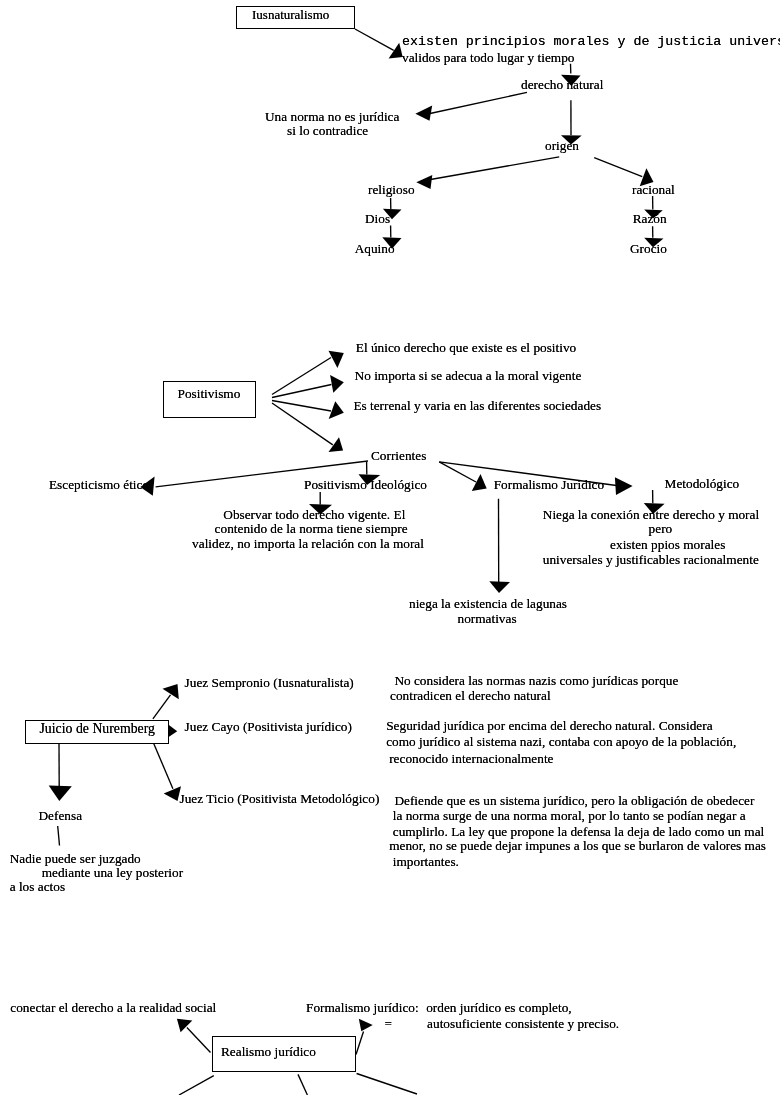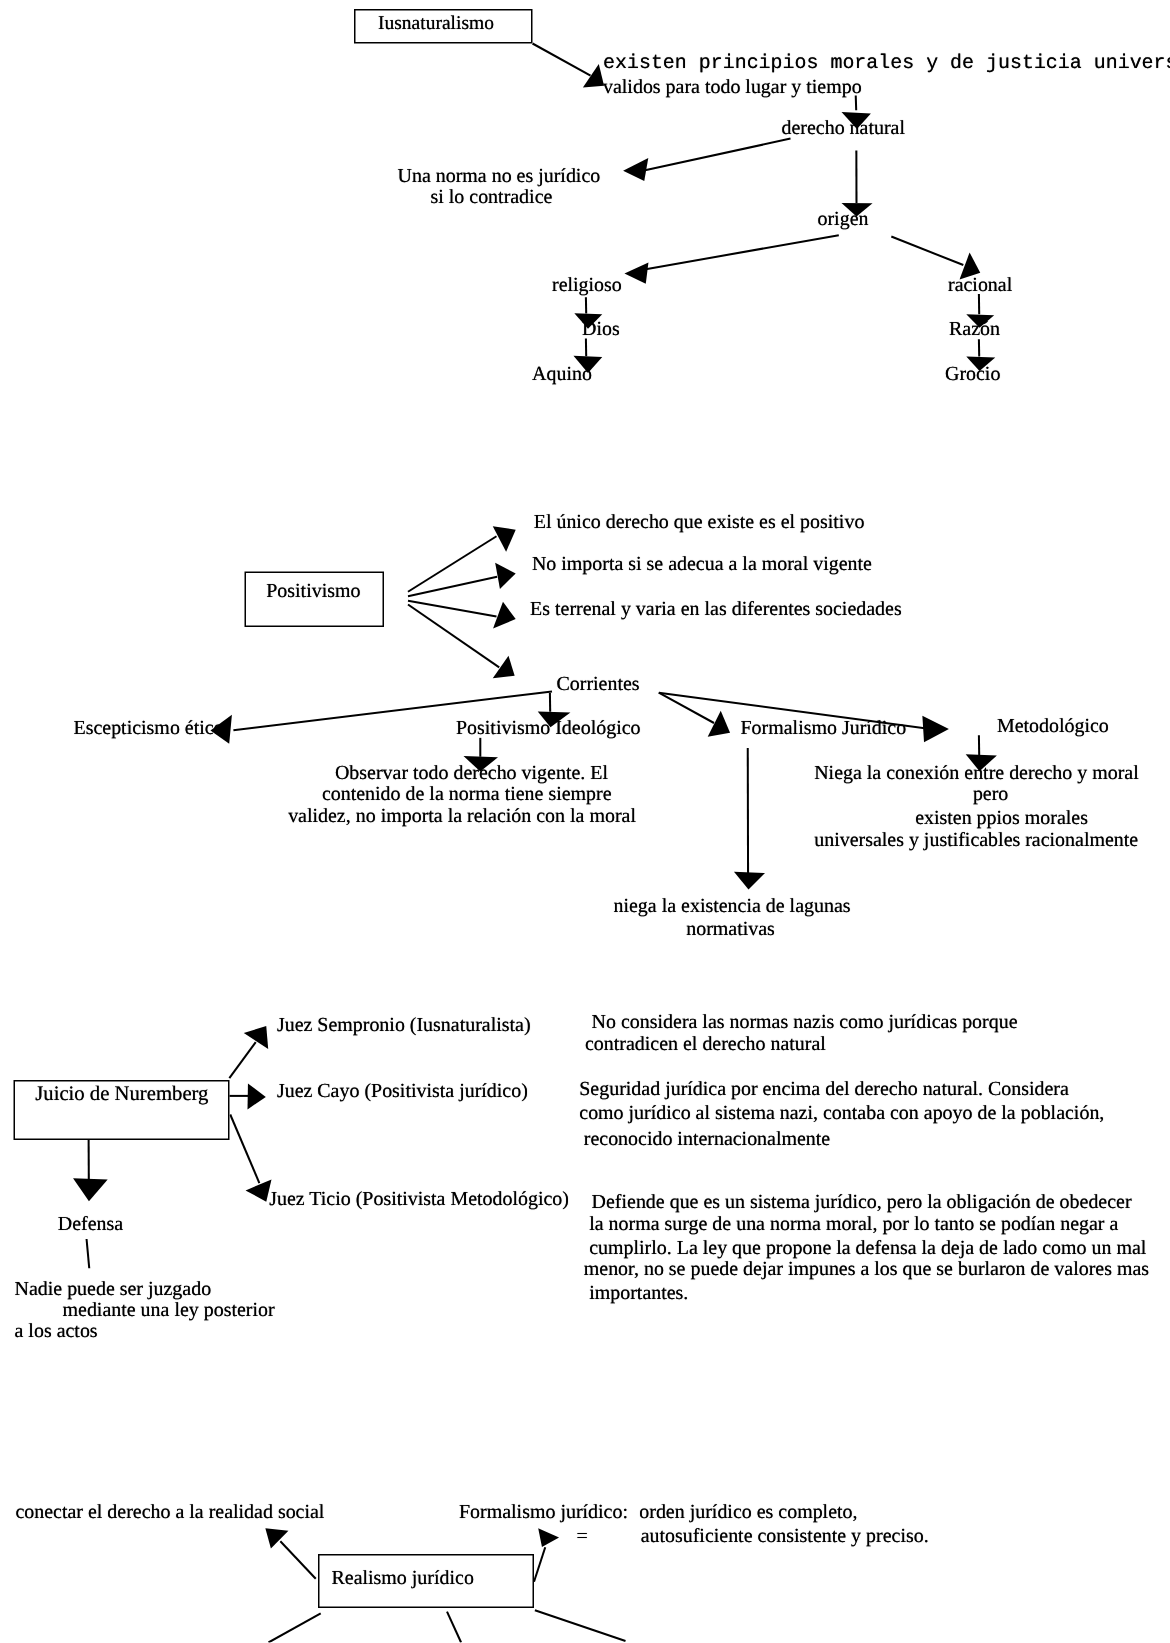--- a/index.html
+++ b/index.html
@@ -94,35 +94,35 @@
     <polygon points="176.9,1018.8 192.3,1020.5 180.6,1032.3" fill="#000000"></polygon>
     <polygon points="358.8,1018.8 372.7,1025 361.3,1031.3" fill="#000000"></polygon>
   </svg>
 
   <div class="nodebox" style="left:236.0px;top:6.0px;width:119.0px;height:23.0px;">
     <span class="txt" style="left:15.0px;top:1.0px;font-size:13.0px;">Iusnaturalismo</span>
   </div>
   <div class="nodebox" style="left:163px;top:381.0px;width:93px;height:36.6px;">
     <span class="txt" style="left:13.5px;top:4.5px;font-size:13.3px;">Positivismo</span>
   </div>
-  <div class="nodebox" style="left:9.0px;top:719.9px;width:144.0px;height:40px;">
+  <div class="nodebox" style="left:25px;top:719.9px;width:144.0px;height:24.0px;">
     <span class="txt" style="left:13.5px;top:1.2px;font-size:13.8px;">Juicio de Nuremberg</span>
   </div>
   <div class="nodebox" style="left:212.0px;top:1035.8px;width:144.0px;height:36.2px;">
     <span class="txt" style="left:8.0px;top:8.0px;font-size:13.3px;">Realismo jurídico</span>
   </div>
 
   <div class="txt" style="left:402.0px;top:34.5px;font-family:Liberation Mono, monospace;">existen principios morales y de justicia universalmente</div>
   <div class="txt" style="left:402.0px;top:51.0px;">validos para todo lugar y tiempo</div>
   <div class="txt" style="left:521.0px;top:78.0px;">derecho natural</div>
-  <div class="txt" style="left:265.0px;top:109.5px;">Una norma no es jurídico</div>
+  <div class="txt" style="left:265.0px;top:109.5px;">Una norma no es jurídica</div>
   <div class="txt" style="left:287.0px;top:124.3px;">si lo contradice</div>
   <div class="txt" style="left:545.0px;top:139.0px;">origen</div>
   <div class="txt" style="left:368.0px;top:183.0px;">religioso</div>
-  <div class="txt" style="left:365.0px;top:211.8px;margin-left:23px;">Dios</div>
+  <div class="txt" style="left:365.0px;top:211.8px;">Dios</div>
   <div class="txt" style="left:354.7px;top:242.3px;">Aquino</div>
   <div class="txt" style="left:632.0px;top:183.3px;text-align:center;">racional</div>
   <div class="txt" style="left:632.7px;top:212.3px;">Razón</div>
   <div class="txt" style="left:630.0px;top:242.3px;">Grocio</div>
   <div class="txt" style="left:355.8px;top:340.8px;">El único derecho que existe es el positivo</div>
   <div class="txt" style="left:354.6px;top:369.1px;">No importa si se adecua a la moral vigente</div>
   <div class="txt" style="left:353.4px;top:398.5px;">Es terrenal y varia en las diferentes sociedades</div>
   <div class="txt" style="left:371.0px;top:448.8px;">Corrientes</div>
   <div class="txt" style="left:49.0px;top:477.5px;">Escepticismo ético</div>
   <div class="txt" style="left:304.0px;top:477.5px;">Positivismo Ideológico</div>

